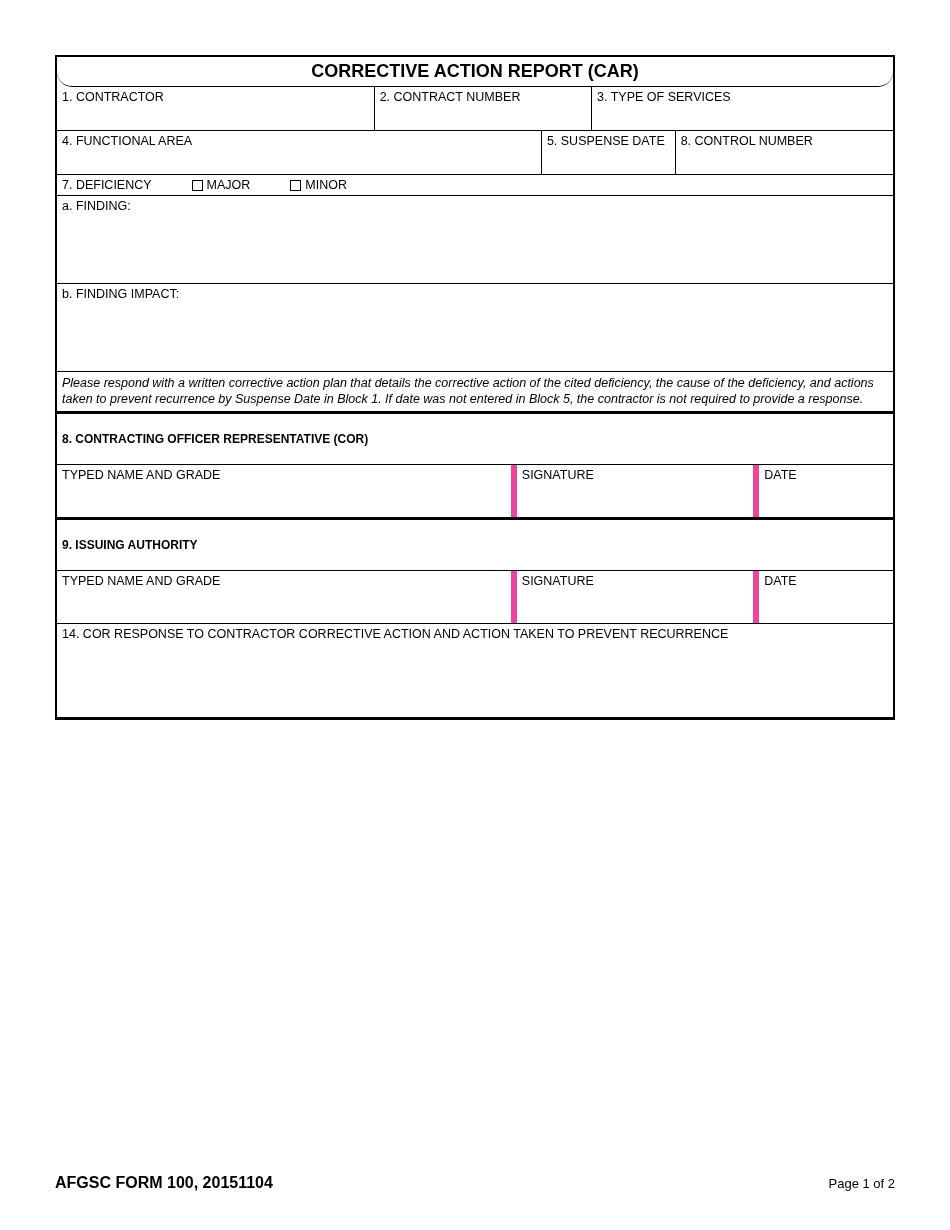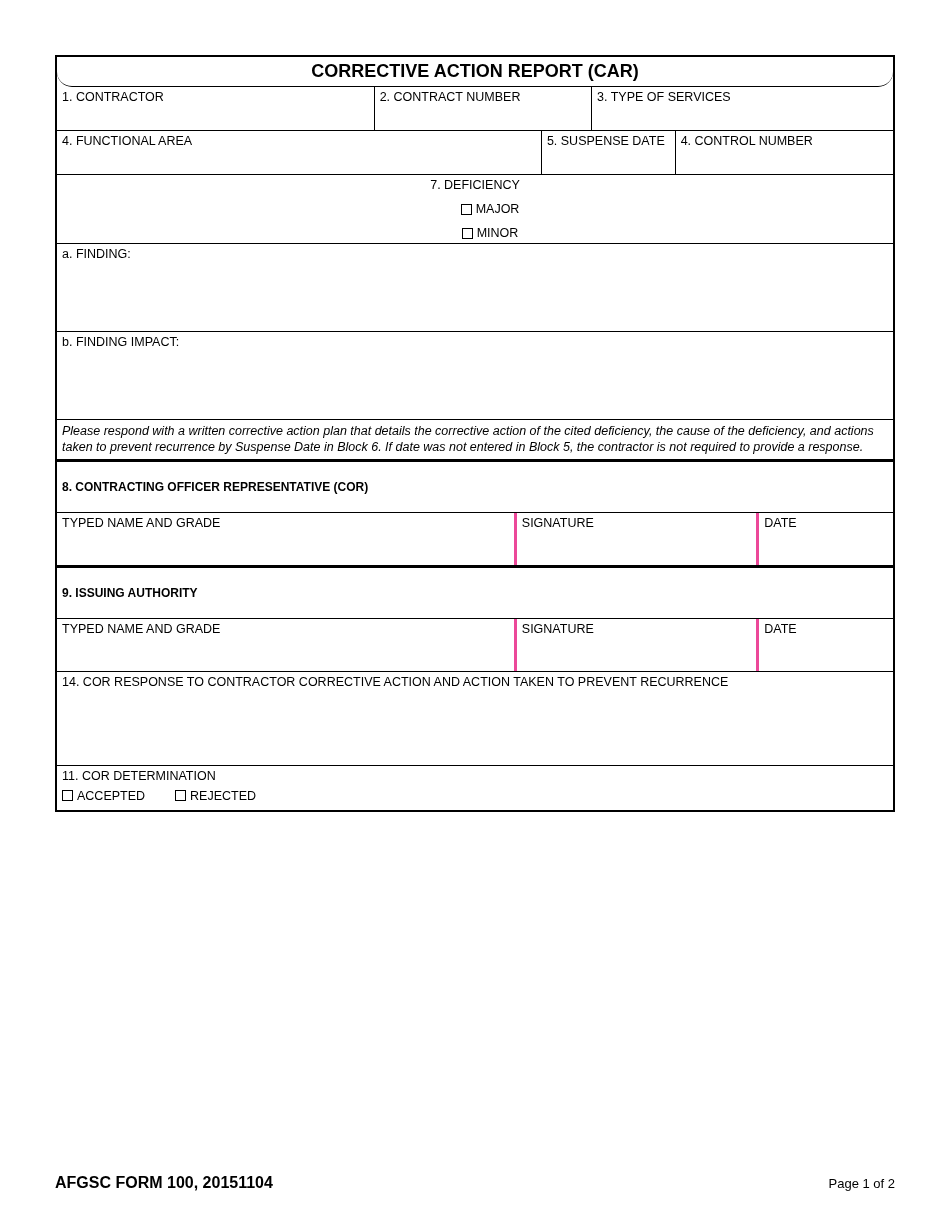--- a/index.html
+++ b/index.html
@@ -35,21 +35,20 @@
   .tall { min-height: 44px; }
   .big { min-height: 88px; }
   .bigger { min-height: 88px; }
   .checkbox-row {
     border-bottom: 1px solid #000;
     padding: 3px 5px;
     font-size: 12.5px;
     display: flex;
     align-items: center;
     gap: 10px;
-    flex-direction: column;
   }
   .chk {
     display: inline-flex;
     align-items: center;
     gap: 4px;
     margin-left: 30px;
   }
   .chk-box {
     width: 11px;
     height: 11px;
@@ -65,21 +64,21 @@
   }
   .section-header {
     font-weight: bold;
     font-size: 12px;
     padding: 18px 5px;
     border-bottom: 1px solid #000;
   }
   .thick-top { border-top: 2px solid #000; }
   .sig-row { display: flex; border-bottom: 1px solid #000; }
   .sig-cell {
-    border-right: 3px solid #ec4899;
+    border-right: 6px solid #ec4899;
     padding: 3px 5px;
     font-size: 12.5px;
   }
   .sig-cell:last-child { border-right: none; }
   .sig-tall { min-height: 52px; }
   .block10 {
     border-bottom: 1px solid #000;
     padding: 3px 5px;
     font-size: 12.5px;
     min-height: 94px;
@@ -142,21 +141,21 @@
   </div>
 
   <div class="row">
     <div class="cell tall" style="flex:0 0 58%;">
       <span class="label">4. FUNCTIONAL AREA</span>
     </div>
     <div class="cell tall" style="flex:0 0 16%;">
       <span class="label">5. SUSPENSE DATE</span>
     </div>
     <div class="cell tall" style="flex:1;">
-      <span class="label">4. CONTROL NUMBER</span>
+      <span class="label">8. CONTROL NUMBER</span>
     </div>
   </div>
 
   <div class="checkbox-row">
     <span>7. DEFICIENCY</span>
     <span class="chk">
       <span class="chk-box"></span>
       <span>MAJOR</span>
     </span>
     <span class="chk">
@@ -166,21 +165,21 @@
   </div>
 
   <div class="cell big" style="border-right:none;">
     <span>a. FINDING:</span>
   </div>
 
   <div class="cell bigger" style="border-right:none;">
     <span>b. FINDING IMPACT:</span>
   </div>
 
-  <div class="instruction">Please respond with a written corrective action plan that details the corrective action of the cited deficiency, the cause of the deficiency, and actions taken to prevent recurrence by Suspense Date in Block 6.  If date was not entered in Block 5, the contractor is not required to provide a response.</div>
+  <div class="instruction">Please respond with a written corrective action plan that details the corrective action of the cited deficiency, the cause of the deficiency, and actions taken to prevent recurrence by Suspense Date in Block 1.  If date was not entered in Block 5, the contractor is not required to provide a response.</div>
 
   <div class="section-header thick-top">8. CONTRACTING OFFICER REPRESENTATIVE (COR)</div>
   <div class="sig-row">
     <div class="sig-cell sig-tall" style="flex:0 0 55%;">
       <span>TYPED NAME AND GRADE</span>
     </div>
     <div class="sig-cell sig-tall" style="flex:0 0 29%;">
       <span>SIGNATURE</span>
     </div>
     <div class="sig-cell sig-tall" style="flex:1;">
@@ -199,33 +198,20 @@
     <div class="sig-cell sig-tall" style="flex:1;">
       <span>DATE</span>
     </div>
   </div>
 
   <div class="block10">
     <span>14. COR RESPONSE TO CONTRACTOR CORRECTIVE ACTION AND ACTION TAKEN TO PREVENT RECURRENCE</span>
   </div>
 
   <div class="row11">
-    <div class="cell11 det" style="flex:0 0 59.5%;">
-      <span>11. COR DETERMINATION</span>
-      <div class="det-checks">
-        <span class="det-chk">
-          <span class="chk-box"></span>
-          <span>ACCEPTED</span>
-        </span>
-        <span class="det-chk">
-          <span class="chk-box"></span>
-          <span>REJECTED</span>
-        </span>
-      </div>
-    </div>
   </div>
 
 </div>
 
 <div class="footer">
   <span class="form-id">AFGSC FORM 100, 20151104</span>
   <span class="page-num">Page 1 of 2</span>
 </div>
 
 </body></html>

